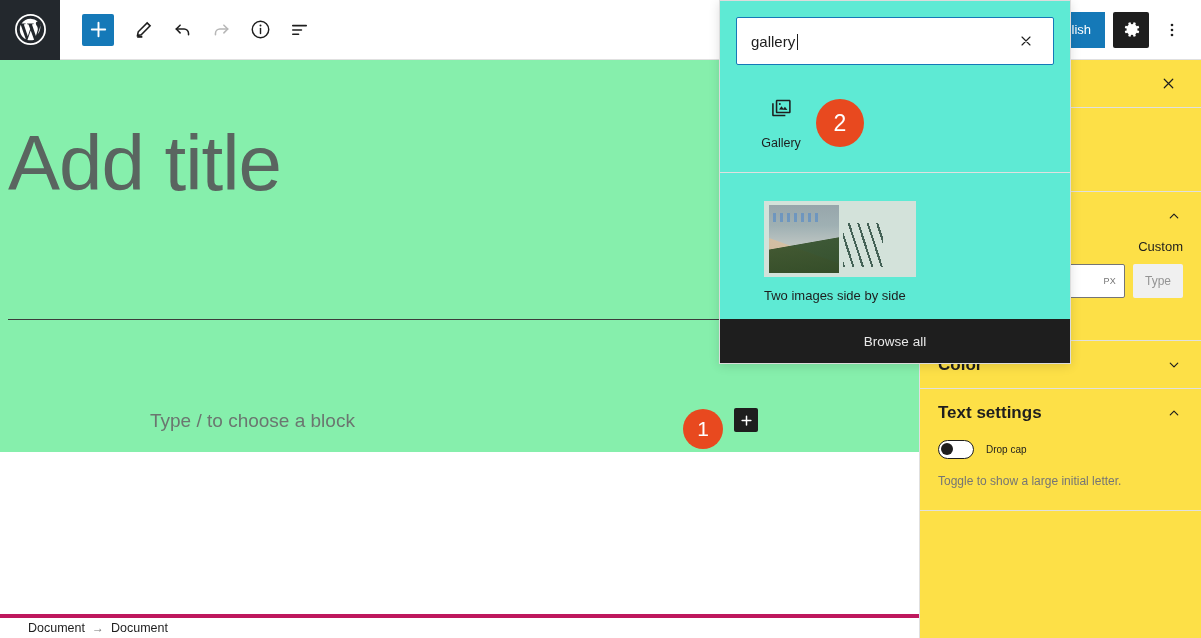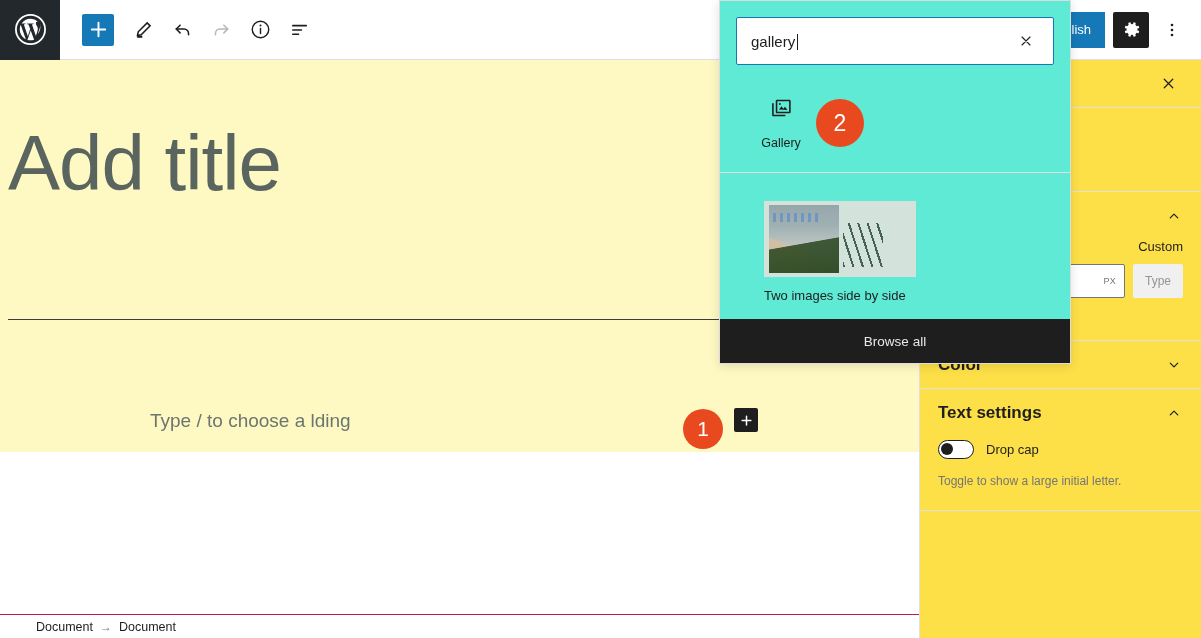--- a/index.html
+++ b/index.html
@@ -95,21 +95,21 @@
     display: flex; align-items: center; justify-content: center;
     cursor: pointer;
   }
   #more-btn svg { width: 20px; height: 20px; fill: #1e1e1e; }
 
   
   #canvas {
     position: absolute;
     top: 60px; left: 0;
     width: 919px; height: 392px;
-    background: #fef9c3;
+    background: #86efac;
     overflow: hidden;
   }
   #post-title {
     position: absolute;
     left: 8px; top: 64px;
     font-size: 78px;
     font-weight: 400;
     color: #5a6560;
     letter-spacing: -1px;
     line-height: 1;
@@ -140,24 +140,24 @@
     cursor: pointer;
   }
   #block-inserter svg { width: 15px; height: 15px; stroke: #fff; }
 
   
   #breadcrumb-bar {
     position: absolute;
     left: 0; top: 614px;
     width: 919px; height: 24px;
     background: #ffffff;
-    border-top: 1px solid #be185d;
-    display: flex;
-    align-items: center;
-    padding-left: 36px;
+    border-top: 4px solid #be185d;
+    display: flex;
+    align-items: center;
+    padding-left: 28px;
     gap: 7px;
     font-size: 12.5px;
     color: #1e1e1e;
   }
   #breadcrumb-bar .crumb { cursor: pointer; }
   #breadcrumb-bar .sep { color: #757575; font-size: 12px; }
 
   
   #sidebar {
     position: absolute;
@@ -277,21 +277,21 @@
     cursor: pointer;
     flex: 0 0 36px;
   }
   .toggle .knob {
     position: absolute;
     left: 2px; top: 1.6px;
     width: 12px; height: 12px;
     border-radius: 50%;
     background: #1e1e1e;
   }
-  .toggle-label { font-size: 13px; color: #1e1e1e; }
+  .toggle-label { font-size: 10px; color: #1e1e1e; }
   .helper-text {
     font-size: 12px;
     color: #757575;
     margin-top: 14px;
     line-height: 1.45;
   }
 
   
   #inserter-popover {
     position: absolute;
@@ -487,21 +487,21 @@
         <circle cx="12" cy="12" r="1.6"></circle>
         <circle cx="12" cy="18" r="1.6"></circle>
       </svg>
     </button>
   </div>
 </div>
 
 <div id="canvas">
   <div id="post-title">Add title</div>
   <div id="title-rule"></div>
-  <div id="para-placeholder">Type / to choose a lding</div>
+  <div id="para-placeholder">Type / to choose a block</div>
   <button id="block-inserter">
     <svg viewBox="0 0 24 24" fill="none" stroke-width="2.4" stroke-linecap="round">
       <path d="M12 5v14M5 12h14"></path>
     </svg>
   </button>
 </div>
 
 <div id="breadcrumb-bar">
   <span class="crumb">Document</span>
   <span class="sep">→</span>

